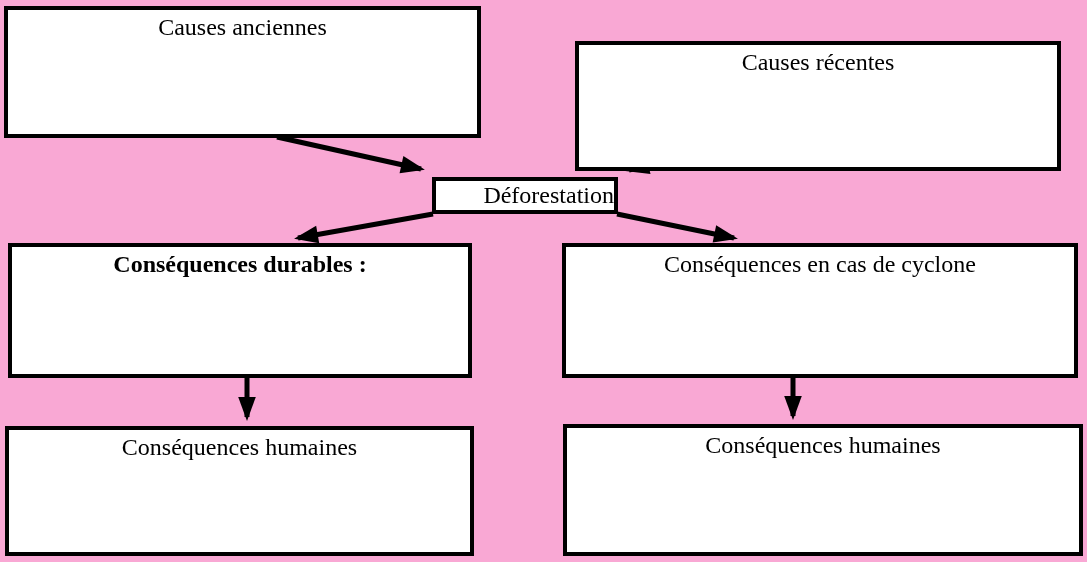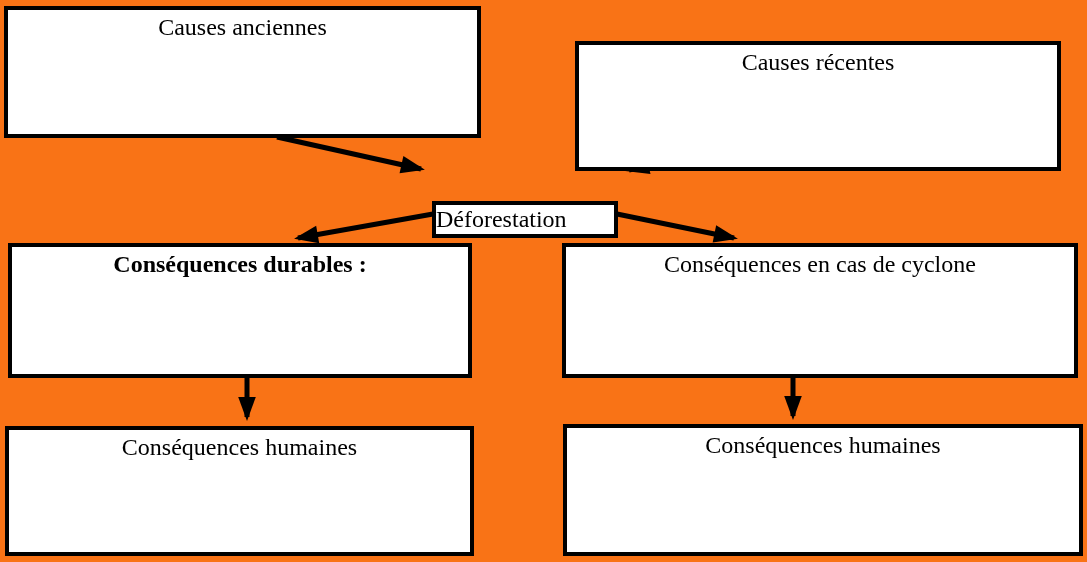--- a/index.html
+++ b/index.html
@@ -4,21 +4,21 @@
 <style>
   html, body {
     margin: 0;
     padding: 0;
     background: #ffffff;
   }
   .canvas {
     position: relative;
     width: 1087px;
     height: 562px;
-    background: #f97316;
+    background: #f9a8d4;
     font-family: "Liberation Serif", "DejaVu Serif", serif;
     color: #000000;
     overflow: hidden;
   }
   .arrow-layer {
     position: absolute;
     left: 0;
     top: 0;
     width: 1087px;
     height: 562px;
@@ -30,22 +30,22 @@
     border: 4px solid #000000;
     background: #ffffff;
     text-align: center;
     font-size: 24px;
     line-height: 1.15;
     padding-top: 4px;
   }
   .box--causes-anciennes      { left: 4px;   top: 6px;   width: 477px; height: 132px; }
   .box--causes-recentes       { left: 575px; top: 1px;   width: 486px; height: 130px; margin-top: 40px; }
   .box--deforestation         { left: 432px; top: 177px; width: 186px; height: 37px;
-                                display: flex; align-items: center; justify-content: flex-start;
-                                padding-top: 0; margin-top: 24px; }
+                                display: flex; align-items: center; justify-content: flex-end;
+                                padding-top: 0; }
   .box--consequences-durables { left: 8px;   top: 243px; width: 464px; height: 135px; font-weight: bold; }
   .box--consequences-cyclone  { left: 562px; top: 243px; width: 516px; height: 135px; }
   .box--consequences-humaines-gauche { left: 5px;   top: 426px; width: 469px; height: 130px; }
   .box--consequences-humaines-droite { left: 563px; top: 424px; width: 520px; height: 132px; }
   .box-label {
     display: inline-block;
   }
   .arrow-line {
     stroke: #000000;
     stroke-width: 5;

